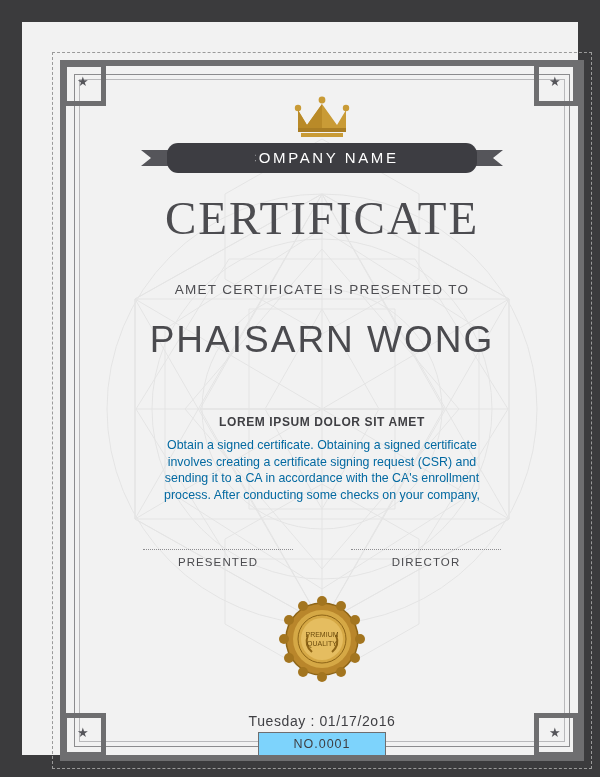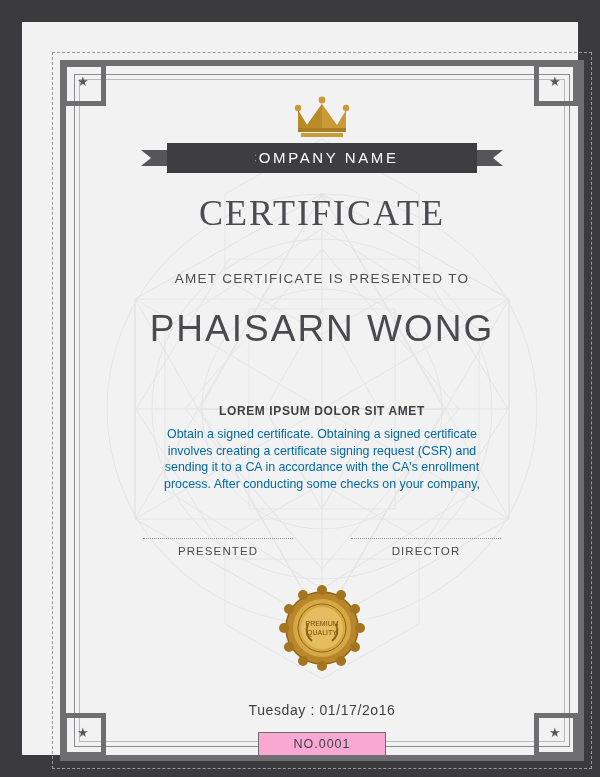--- a/index.html
+++ b/index.html
@@ -149,34 +149,35 @@
     right: 88px;
     top: 0;
     height: 30px;
     background: #3d3d42;
     color: #ffffff;
     font-size: 15px;
     letter-spacing: 2.6px;
     line-height: 30px;
     text-align: center;
     font-weight: normal;
+    border-radius: 11px;
   }
   .ribbon::before, .ribbon::after {
     content: "";
     position: absolute;
     top: 0;
     width: 10px;
     height: 30px;
     background: #3d3d42;
   }
 
   .title {
     margin-top: 22px;
     font-family: "Liberation Serif", serif;
-    font-size: 36px;
+    font-size: 47px;
     letter-spacing: 2px;
     color: #4c4c50;
     line-height: 1;
   }
   .subtitle {
     margin-top: 10px;
     font-size: 20px;
     letter-spacing: 1.2px;
     color: #55555a;
   }
@@ -247,21 +248,21 @@
   }
 
   
   .no-box {
     position: absolute;
     left: 50%;
     transform: translateX(-50%);
     bottom: -14px;
     width: 128px;
     height: 24px;
-    background: #f9a8d4;
+    background: #7dd3fc;
     border: 1px solid #6e6e70;
     box-sizing: border-box;
     font-size: 12.5px;
     line-height: 22px;
     letter-spacing: 1px;
     color: #3f3f43;
     margin-top: 15px;
   }
 </style>
 </head>

